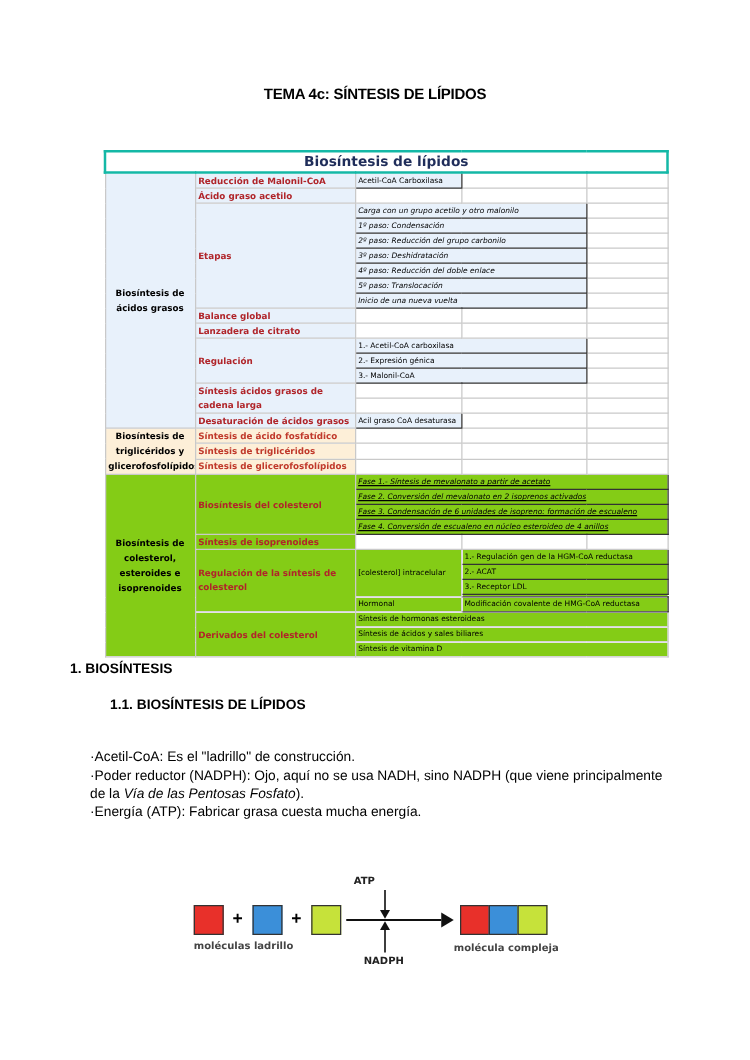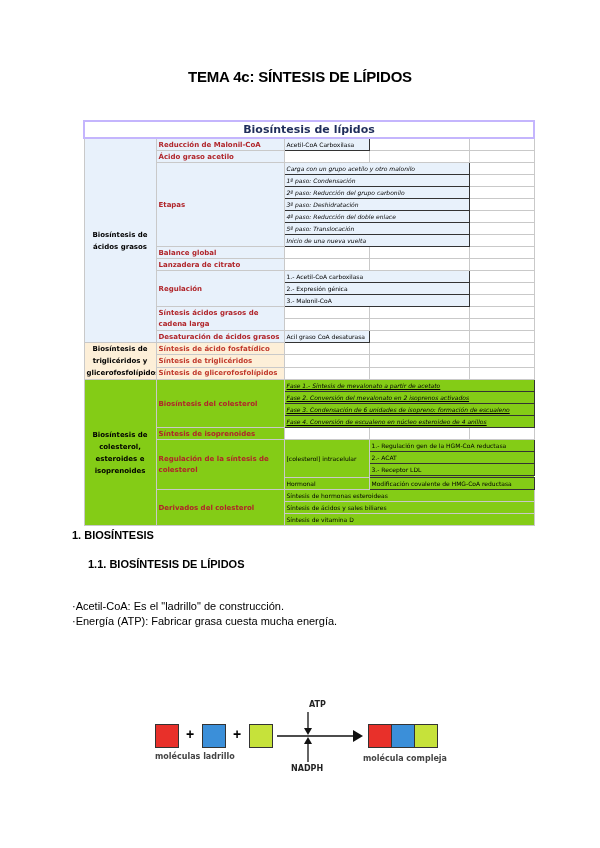--- a/index.html
+++ b/index.html
@@ -1,31 +1,31 @@
 <!DOCTYPE html>
 <html><head>
 <meta charset="utf-8">
 <style>
   html, body { margin:0; padding:0; background:#ffffff; }
   body { width:600px; height:848px; position:relative; overflow:hidden; font-family:"Liberation Sans", sans-serif; color:#000; }
-  .title { position:absolute; top:68px; left:0; width:600px; text-align:center; font-size:15px; font-weight:bold; letter-spacing:-0.2px; }
+  .title { position:absolute; top:68px; left:0; width:600px; text-align:center; font-size:12px; font-weight:bold; letter-spacing:-0.2px; }
   .tbl { position:absolute; left:83px; top:120px; width:450px; border-collapse:collapse; table-layout:fixed; font-family:"DejaVu Sans", sans-serif; }
   .tbl td { border:1px solid #c9c9c9; padding:0 2px; font-size:6px; height:11px; vertical-align:middle; white-space:nowrap; overflow:hidden; }
-  .tbl .hdr { border:2px solid #c4b5fd; text-align:center; font-size:11px; font-weight:bold; color:#1f2d5a; height:15px; }
+  .tbl .hdr { border:2px solid #14b8a6; text-align:center; font-size:11px; font-weight:bold; color:#1f2d5a; height:15px; }
   .grp { font-weight:bold; text-align:center; white-space:normal !important; font-size:7px !important; line-height:12px; }
   .blue { background:#e8f1fb; }
   .orange { background:#fdefd8; }
   .green { background:#84cc16; }
   .sub { color:#b0252a; font-weight:bold; font-size:7px !important; }
   .sub-o { color:#c0392b; font-weight:bold; font-size:7px !important; }
   .italic { font-style:italic; }
   .bx-b { border:1px solid #333 !important; }
   .wrap { white-space:normal !important; line-height:11px; }
   .u { text-decoration:underline; }
-  .h1 { position:absolute; left:72px; top:529px; font-size:11px; font-weight:bold; }
+  .h1 { position:absolute; left:56px; top:529px; font-size:11px; font-weight:bold; }
   .h2 { position:absolute; left:88px; top:558px; font-size:11px; font-weight:bold; }
   .para { position:absolute; left:72px; top:599px; width:460px; font-size:11px; line-height:14.6px; }
   .para p { margin:0; }
   .diagram { position:absolute; left:150px; top:698px; width:300px; height:80px; }
   .sq { position:absolute; width:22px; height:22px; border:1px solid #333; }
   .plus { position:absolute; font-weight:bold; font-size:14px; }
   .dlabel { position:absolute; font-size:8px; font-weight:bold; color:#444; font-family:"DejaVu Sans", sans-serif; }
   .alabel { position:absolute; font-size:8px; font-weight:bold; color:#222; font-family:"DejaVu Sans", sans-serif; }
 </style>
 </head>
@@ -200,32 +200,33 @@
         <td colspan="3" class="green">Síntesis de vitamina D</td>
       </tr>
 </tbody>
   </table>
 
 <div class="h1">1. BIOSÍNTESIS</div>
 <div class="h2">1.1. BIOSÍNTESIS DE LÍPIDOS</div>
 
 <div class="para">
   <p>·Acetil-CoA: Es el "ladrillo" de construcción.</p>
+  <p><span>·Poder reductor (NADPH): Ojo, aquí no se usa NADH, sino NADPH (que viene principalmente de la </span><i>Vía de las Pentosas Fosfato</i><span>).</span></p>
   <p>·Energía (ATP): Fabricar grasa cuesta mucha energía.</p>
 </div>
 
 <div class="diagram">
   <div class="sq" style="left:5px;top:26px;background:#e8302a;"></div>
   <div class="plus" style="left:36px;top:28px;">+</div>
   <div class="sq" style="left:52px;top:26px;background:#3b8fd9;"></div>
   <div class="plus" style="left:83px;top:28px;">+</div>
   <div class="sq" style="left:99px;top:26px;background:#c6e23a;"></div>
   <div class="dlabel" style="left:5px;top:54px;">moléculas ladrillo</div>
 
-  <div class="alabel" style="left:159px;top:2px;">ATP</div>
+  <div class="alabel" style="left:133px;top:2px;">ATP</div>
   <div class="alabel" style="left:141px;top:66px;">NADPH</div>
   <svg style="position:absolute;left:125px;top:12px;" width="90" height="55" viewBox="0 0 90 55">
     <line x1="2" y1="26" x2="78" y2="26" stroke="#111" stroke-width="1.6"></line>
     <polygon points="78,20 88,26 78,32" fill="#111"></polygon>
     <line x1="33" y1="2" x2="33" y2="22" stroke="#111" stroke-width="1.3"></line>
     <polygon points="29,18 33,25 37,18" fill="#111"></polygon>
     <line x1="33" y1="52" x2="33" y2="30" stroke="#111" stroke-width="1.3"></line>
     <polygon points="29,34 33,27 37,34" fill="#111"></polygon>
   </svg>
 

